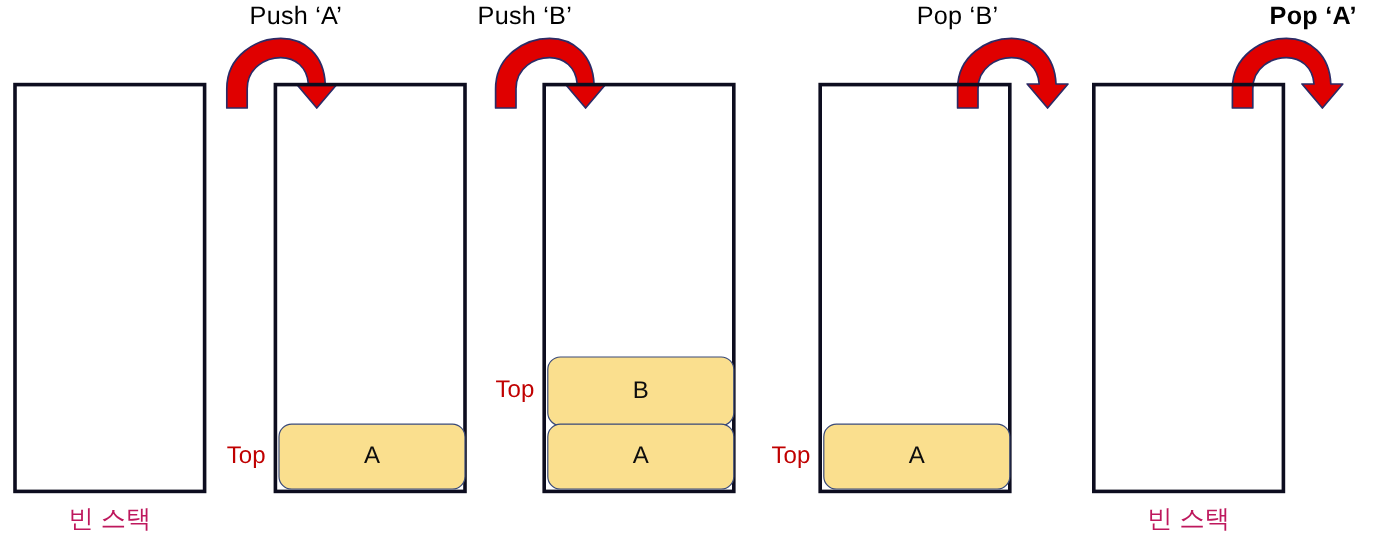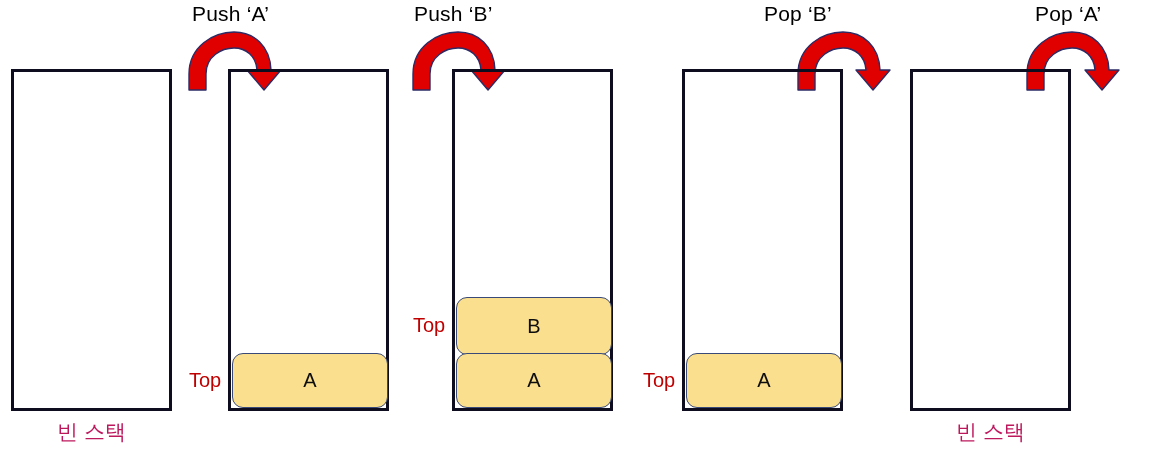--- a/index.html
+++ b/index.html
@@ -76,21 +76,21 @@
 <body>
 
 <div id="canvas">
 
   <div class="stack-group">
     <div class="stack-box" style="left:11px; top:69px; width:161px; height:342px;"></div>
     <div class="caption" style="left:11px; top:418px; width:161px;">빈 스택</div>
   </div>
 
   <div class="stack-group">
-    <div class="op-label" style="left:192px; top:2px;text-align:center;">Push ‘A’</div>
+    <div class="op-label" style="left:208px; top:2px;text-align:center;">Push ‘A’</div>
     <svg class="arrow-svg" style="left:186px; top:28px;" width="96" height="64" viewBox="0 0 96 64">
       <path d="M 3 62
                L 3 46
                C 3 18, 28 4, 48 4
                C 68 4, 84 18, 85 42
                L 95 42
                L 78 62
                L 61 42
                L 71 42
                C 70 28, 60 20, 48 20
@@ -99,21 +99,21 @@
     </svg>
   </div>
 
   <div class="stack-group">
     <div class="stack-box" style="left:228px; top:69px; width:161px; height:342px;"></div>
     <div class="top-label" style="left:189px; top:369px;">Top</div>
     <div class="cell" style="left:232px; top:353px; width:156px; height:55px;">A</div>
   </div>
 
   <div class="stack-group">
-    <div class="op-label" style="left:414px; top:2px;">Push ‘B’</div>
+    <div class="op-label" style="left:398px; top:2px;">Push ‘B’</div>
     <svg class="arrow-svg" style="left:410px; top:28px;" width="96" height="64" viewBox="0 0 96 64">
       <path d="M 3 62
                L 3 46
                C 3 18, 28 4, 48 4
                C 68 4, 84 18, 85 42
                L 95 42
                L 78 62
                L 61 42
                L 71 42
                C 70 28, 60 20, 48 20
@@ -146,21 +146,21 @@
     </svg>
   </div>
 
   <div class="stack-group">
     <div class="stack-box" style="left:682px; top:69px; width:161px; height:342px;"></div>
     <div class="top-label" style="left:643px; top:369px;">Top</div>
     <div class="cell" style="left:686px; top:353px; width:156px; height:55px;">A</div>
   </div>
 
   <div class="stack-group">
-    <div class="op-label" style="left:1035px; top:2px;">Pop ‘A’</div>
+    <div class="op-label" style="left:1058px; top:2px;font-weight:bold;">Pop ‘A’</div>
     <svg class="arrow-svg" style="left:1024px; top:28px;" width="96" height="64" viewBox="0 0 96 64">
       <path d="M 3 62
                L 3 46
                C 3 18, 28 4, 48 4
                C 68 4, 84 18, 85 42
                L 95 42
                L 78 62
                L 61 42
                L 71 42
                C 70 28, 60 20, 48 20

